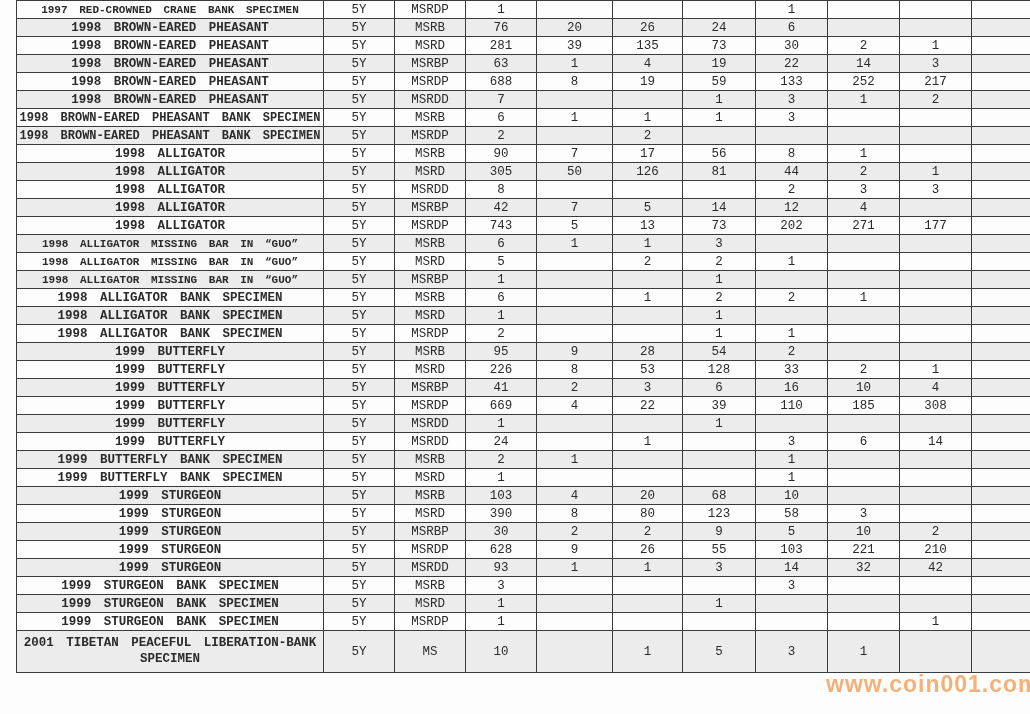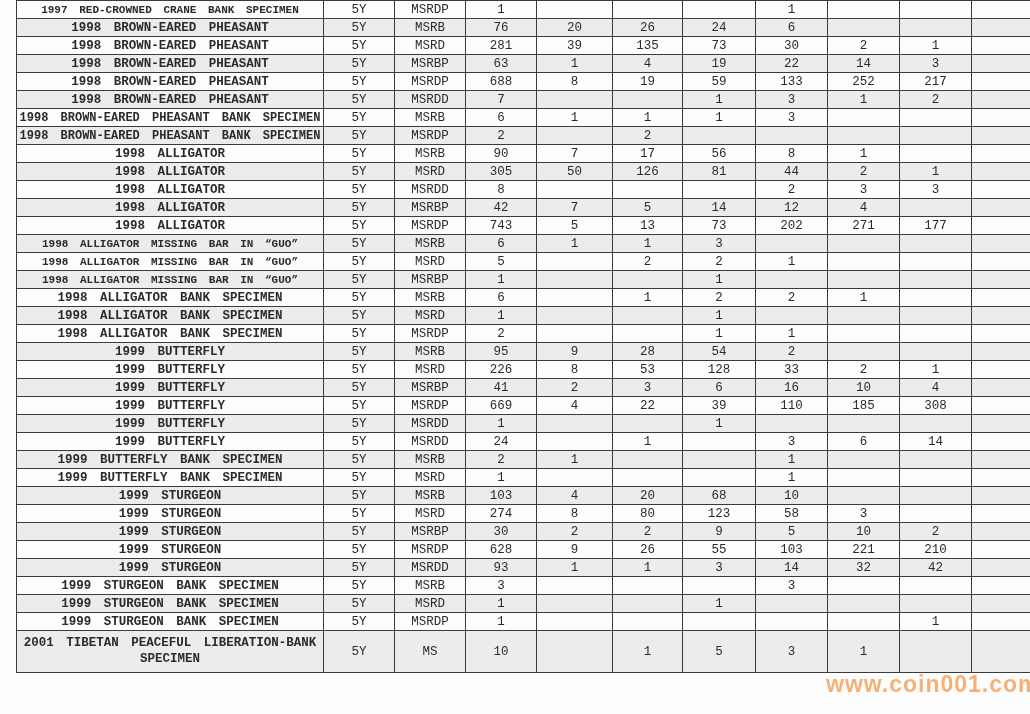--- a/index.html
+++ b/index.html
@@ -434,21 +434,21 @@
           <td>68</td>
           <td>10</td>
           <td></td>
           <td></td>
           <td></td>
         </tr>
         <tr>
           <td class="name">1999 STURGEON</td>
           <td>5Y</td>
           <td>MSRD</td>
-          <td>274</td>
+          <td>390</td>
           <td>8</td>
           <td>80</td>
           <td>123</td>
           <td>58</td>
           <td>3</td>
           <td></td>
           <td></td>
         </tr>
         <tr>
           <td class="name">1999 STURGEON</td>

